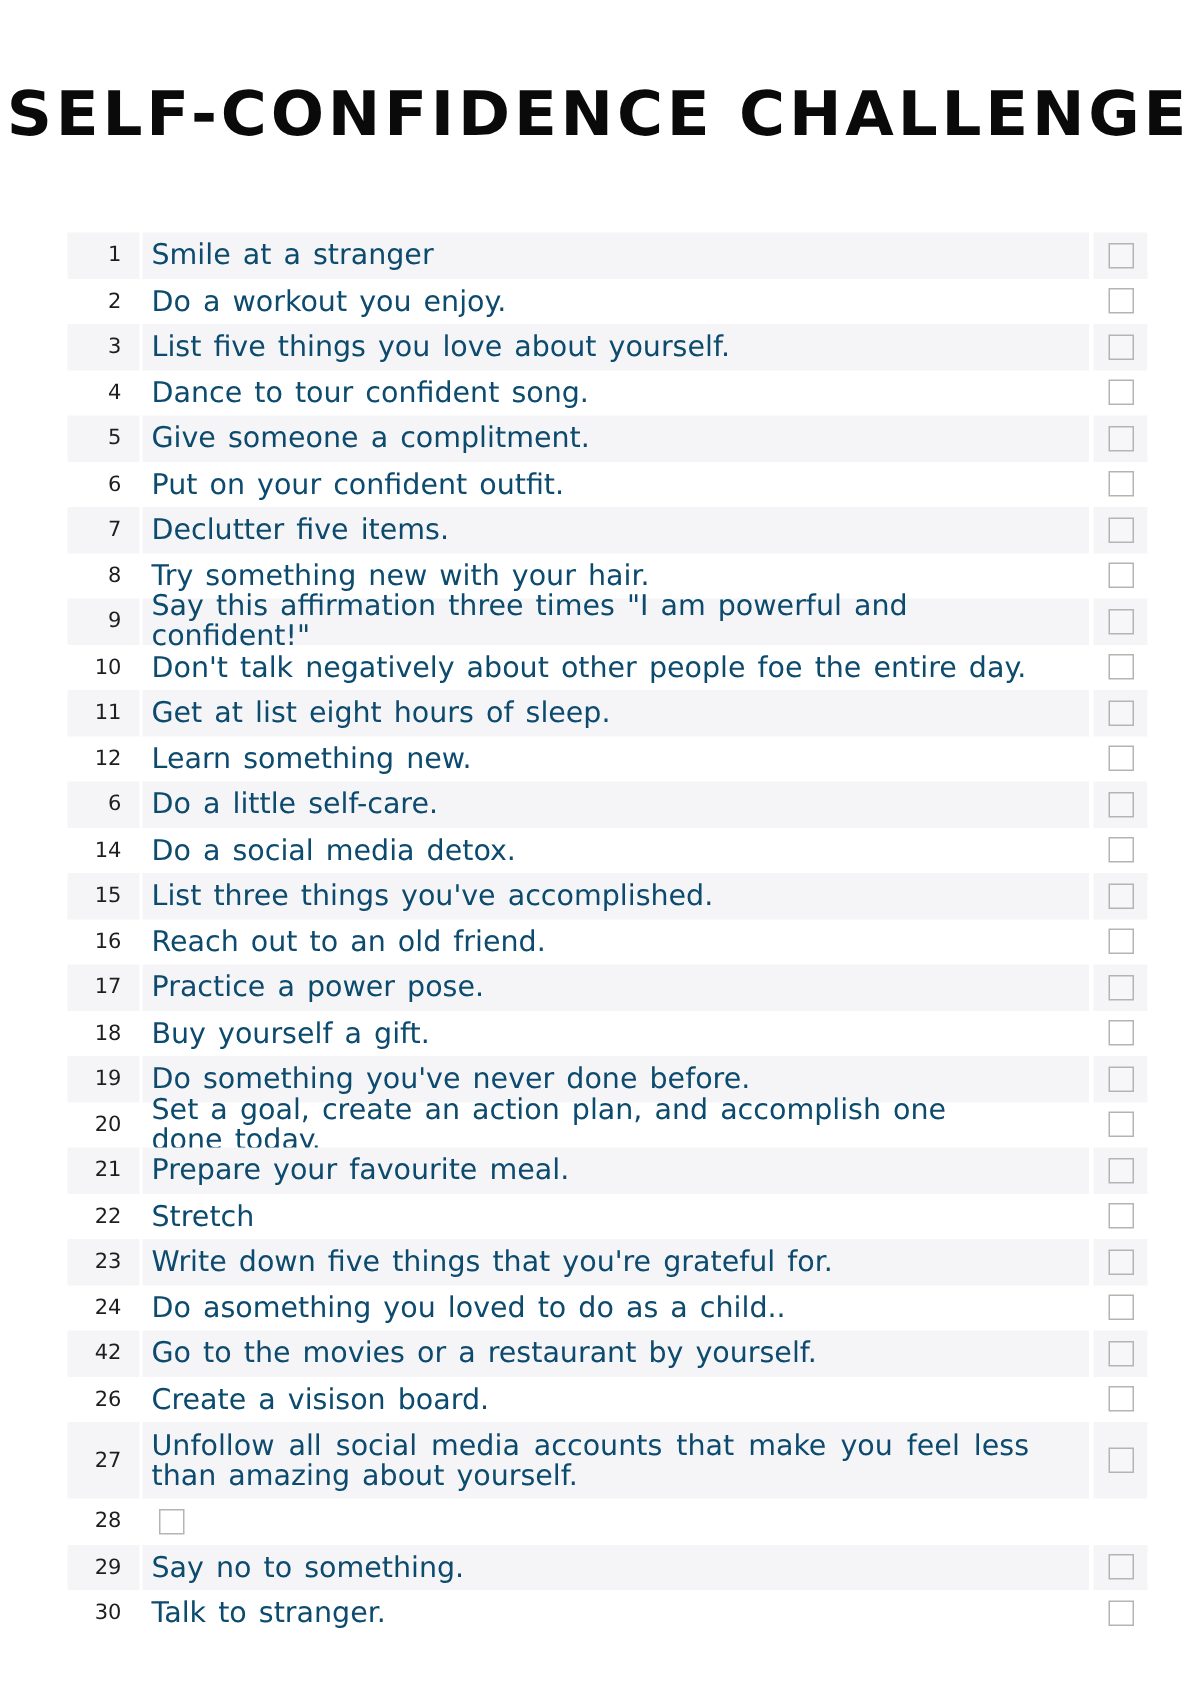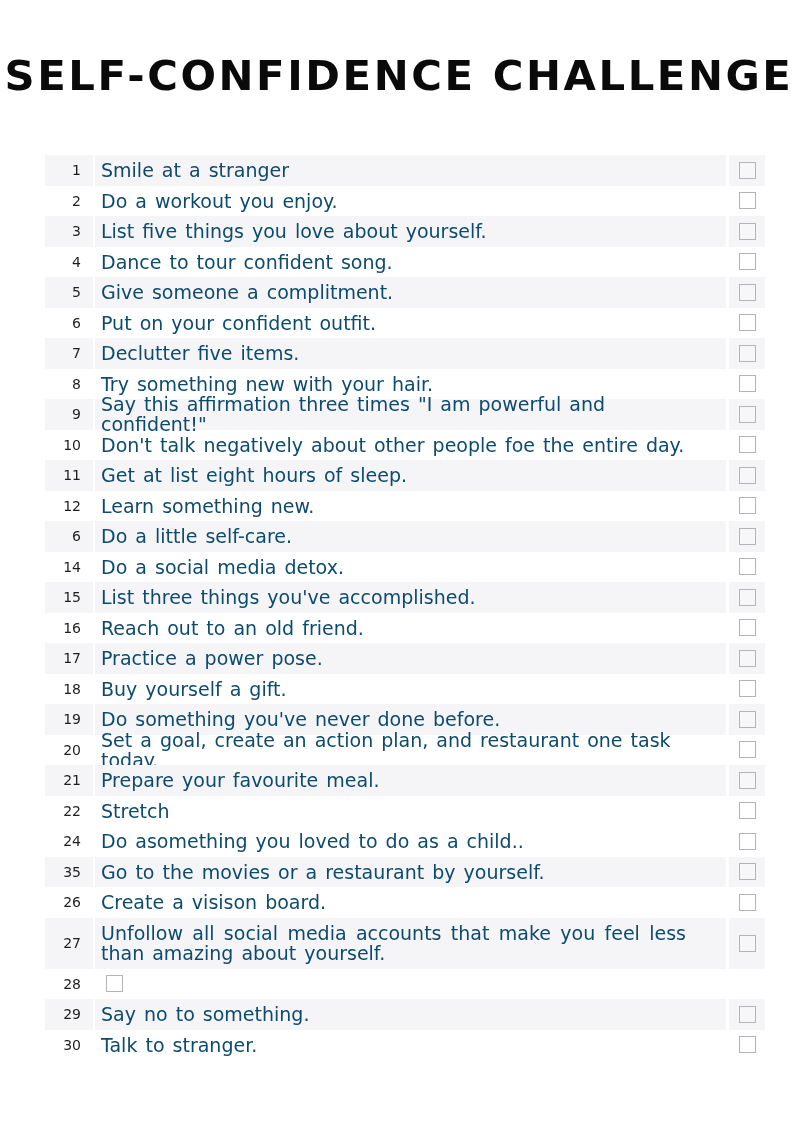--- a/index.html
+++ b/index.html
@@ -182,48 +182,55 @@
     </div>
     <div class="row shaded">
       <div class="cell-num">19</div>
       <div class="cell-text">Do  something  you've  never  done  before.</div>
       <div class="cell-check">
         <span class="checkbox" role="checkbox" aria-checked="false"></span>
       </div>
     </div>
     <div class="row">
       <div class="cell-num">20</div>
-      <div class="cell-text">Set  a goal,  create  an action  plan, and  restaurant  one  task  today.</div>
+      <div class="cell-text">Set  a goal,  create  an action  plan, and  accomplish  one  done  today.</div>
       <div class="cell-check">
         <span class="checkbox" role="checkbox" aria-checked="false"></span>
       </div>
     </div>
     <div class="row shaded">
       <div class="cell-num">21</div>
       <div class="cell-text">Prepare  your  favourite  meal.</div>
       <div class="cell-check">
         <span class="checkbox" role="checkbox" aria-checked="false"></span>
       </div>
     </div>
     <div class="row">
       <div class="cell-num">22</div>
       <div class="cell-text">Stretch</div>
       <div class="cell-check">
         <span class="checkbox" role="checkbox" aria-checked="false"></span>
       </div>
     </div>
+    <div class="row shaded">
+      <div class="cell-num">23</div>
+      <div class="cell-text">Write  down  five   things  that  you're  grateful  for.</div>
+      <div class="cell-check">
+        <span class="checkbox" role="checkbox" aria-checked="false"></span>
+      </div>
+    </div>
     <div class="row">
       <div class="cell-num">24</div>
       <div class="cell-text">Do  asomething  you loved  to do as a  child..</div>
       <div class="cell-check">
         <span class="checkbox" role="checkbox" aria-checked="false"></span>
       </div>
     </div>
     <div class="row shaded">
-      <div class="cell-num">35</div>
+      <div class="cell-num">42</div>
       <div class="cell-text">Go to the  movies  or  a restaurant  by  yourself.</div>
       <div class="cell-check">
         <span class="checkbox" role="checkbox" aria-checked="false"></span>
       </div>
     </div>
     <div class="row">
       <div class="cell-num">26</div>
       <div class="cell-text">Create  a visison  board.</div>
       <div class="cell-check">
         <span class="checkbox" role="checkbox" aria-checked="false"></span>

